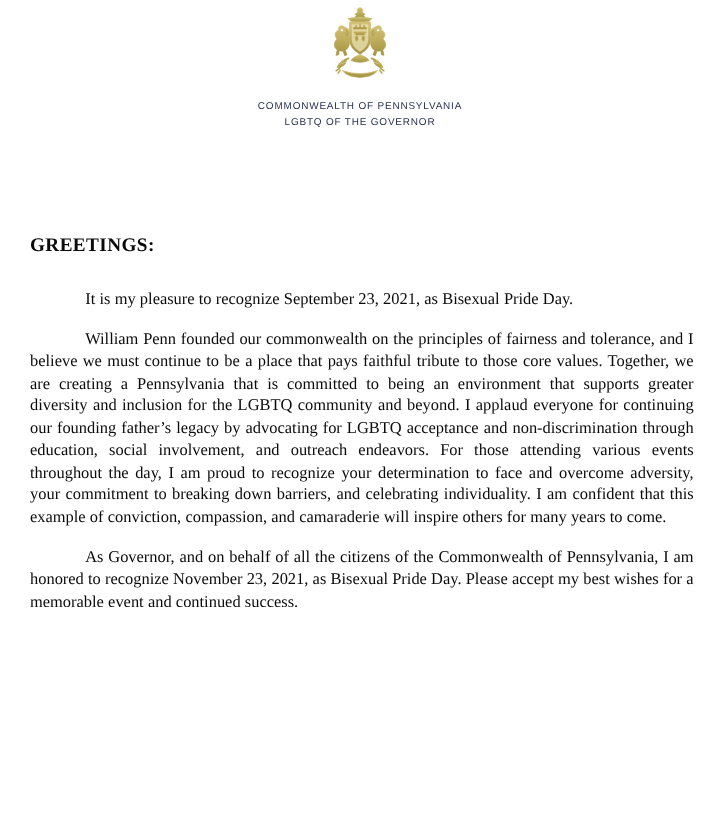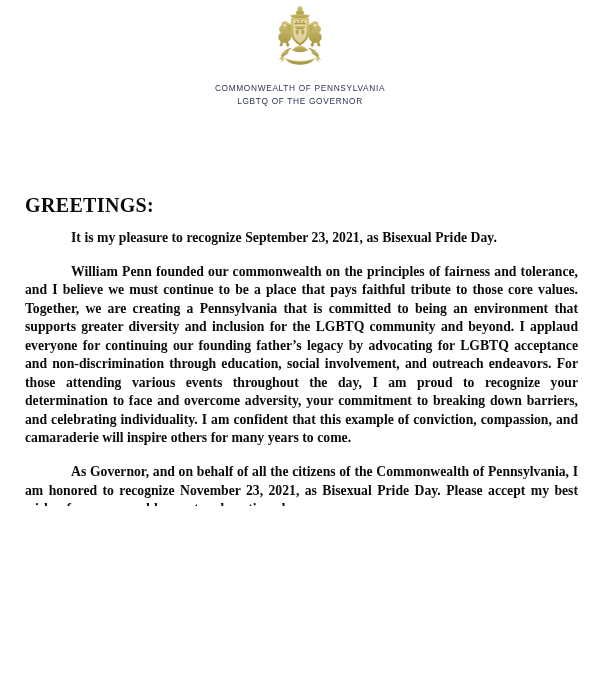--- a/index.html
+++ b/index.html
@@ -50,29 +50,29 @@
 
   
   .body-copy {
     position: absolute;
     left: 25px;
     top: 196px;
     width: 553px;
     color: #0b0b0b;
   }
   .greeting {
-    font-size: 20px;
+    font-size: 16px;
     font-weight: bold;
     letter-spacing: 0.35px;
     line-height: 18px;
-    margin: 0 0 15px 0;
+    margin: 0 0 26px 0;
   }
   p.para {
     font-size: 13.7px;
-    font-weight: bold;
+    font-weight: normal;
     line-height: 18.55px;
     text-align: justify;
     text-justify: inter-word;
     margin: 0 0 15px 0;
     text-indent: 46px;
     word-spacing: 0.1px;
   }
   p.para.last { margin-bottom: 0; }
 
   

